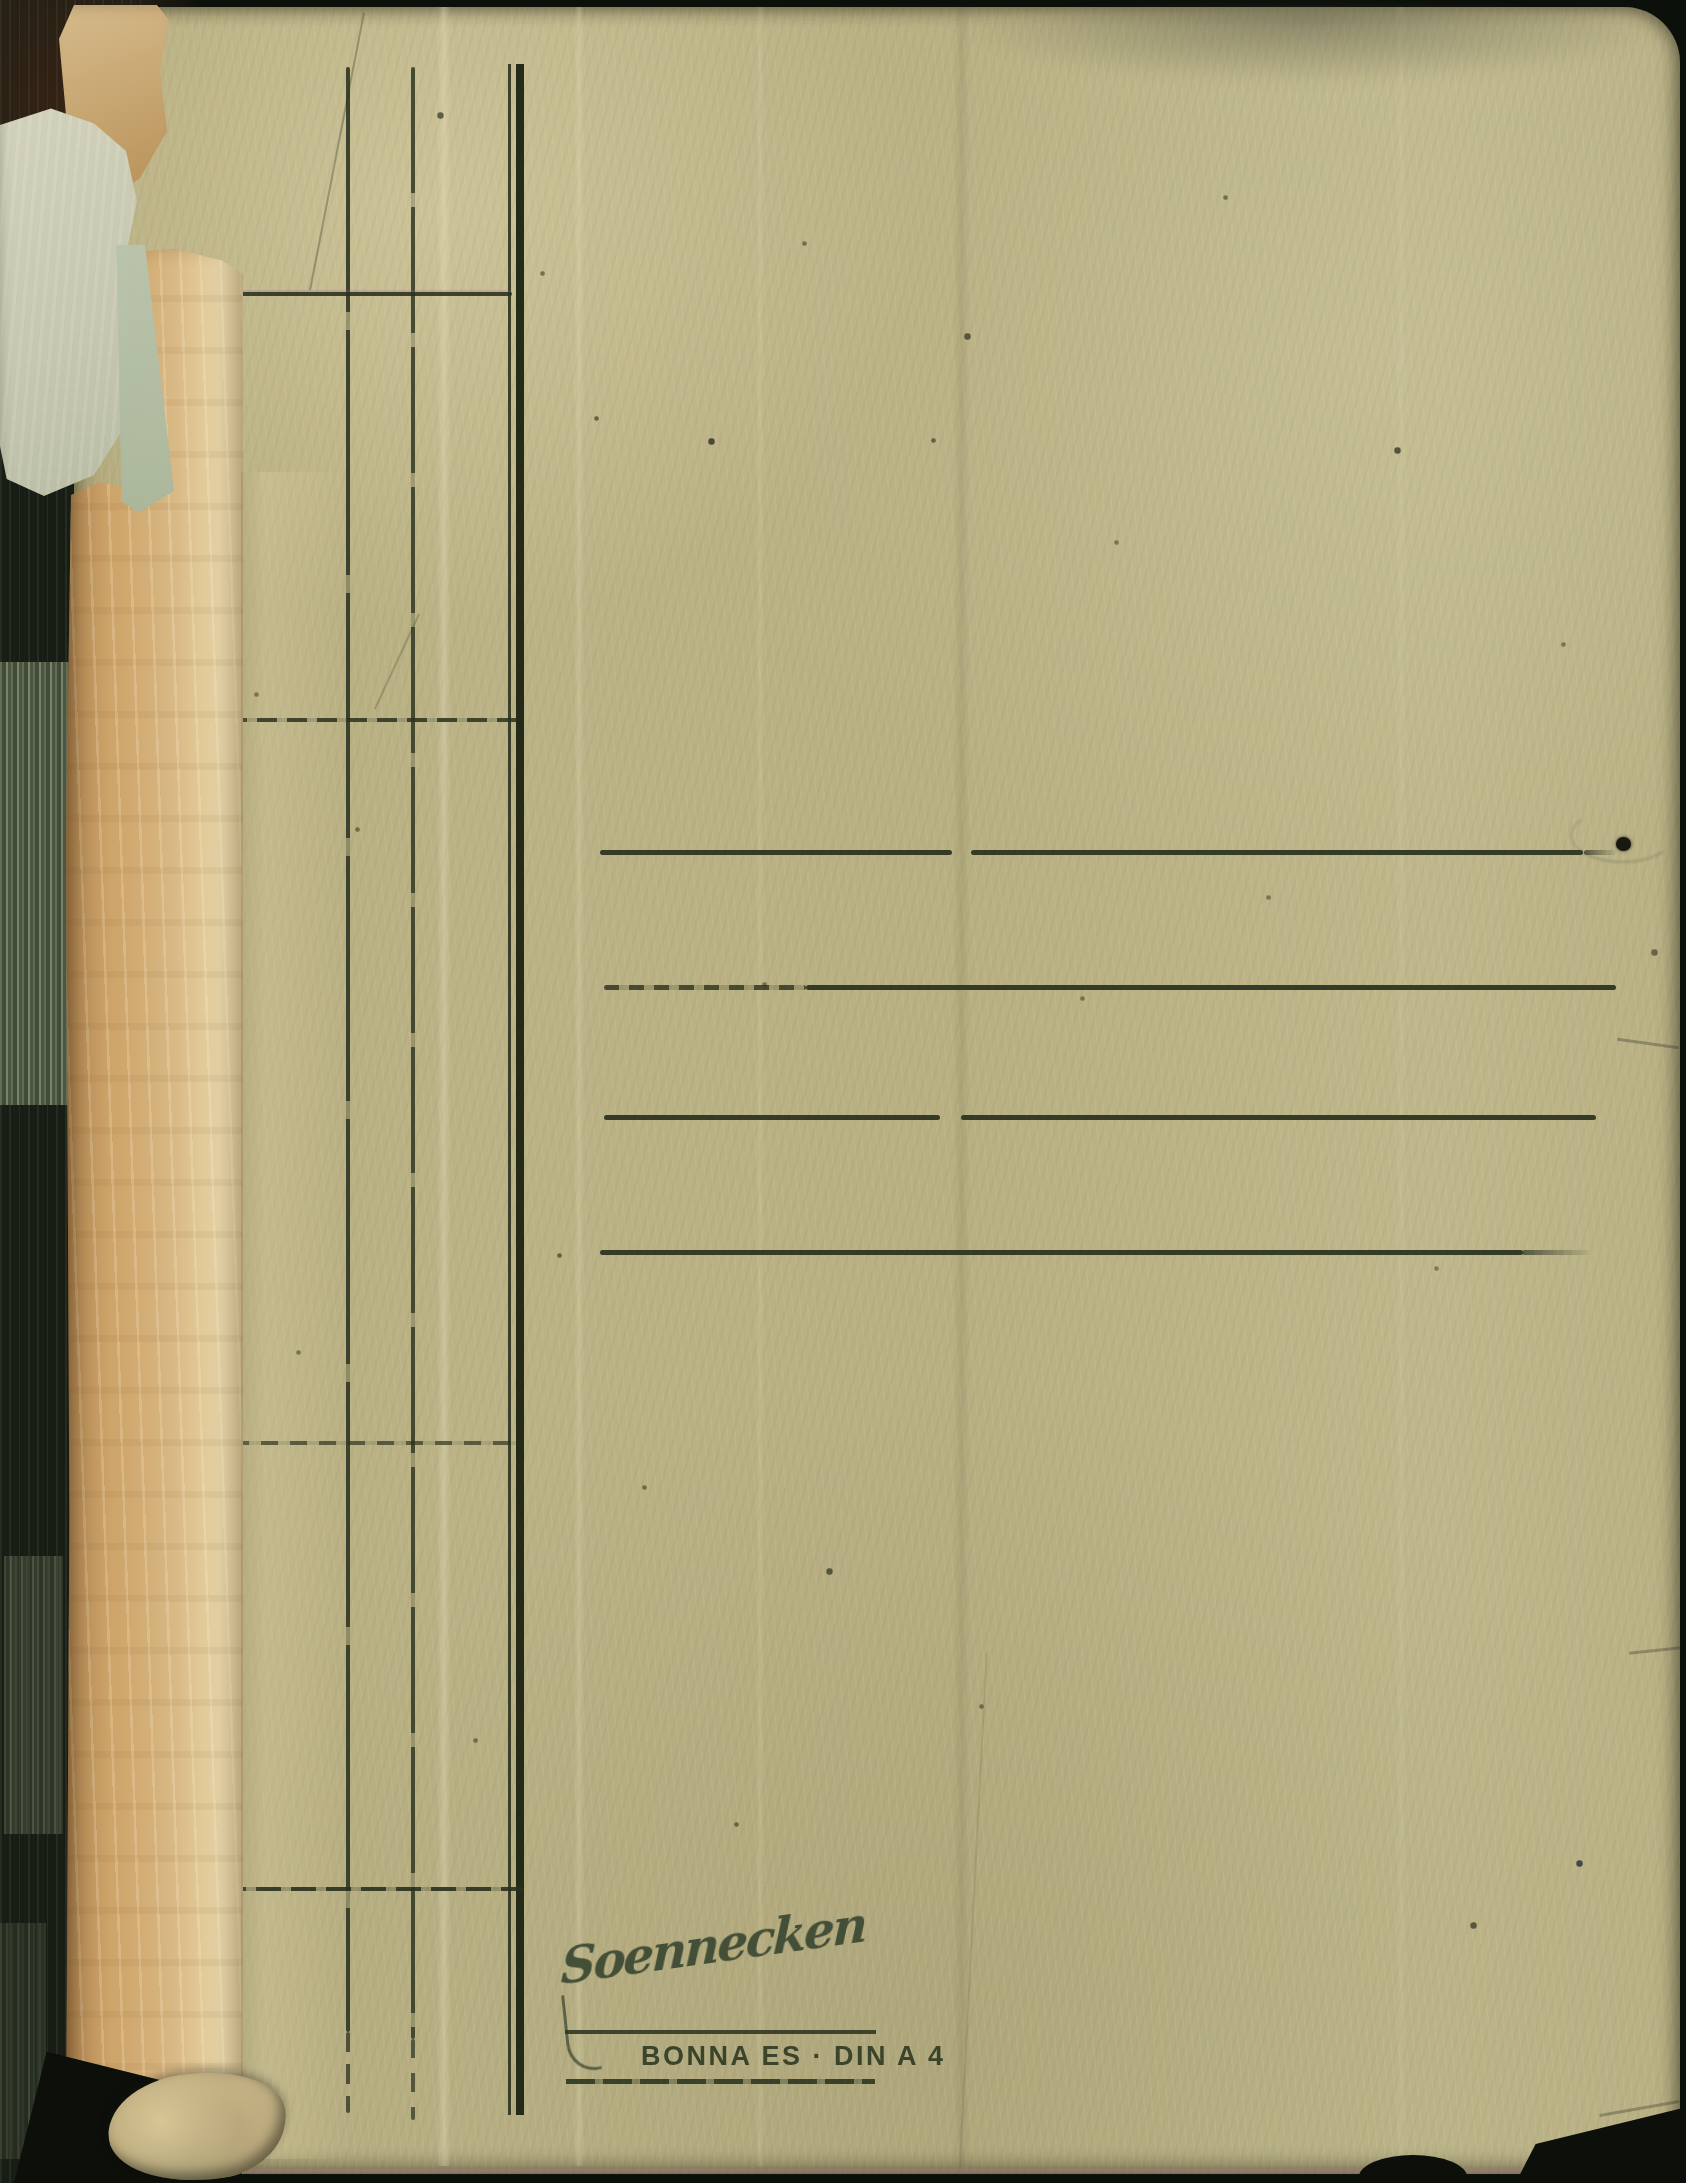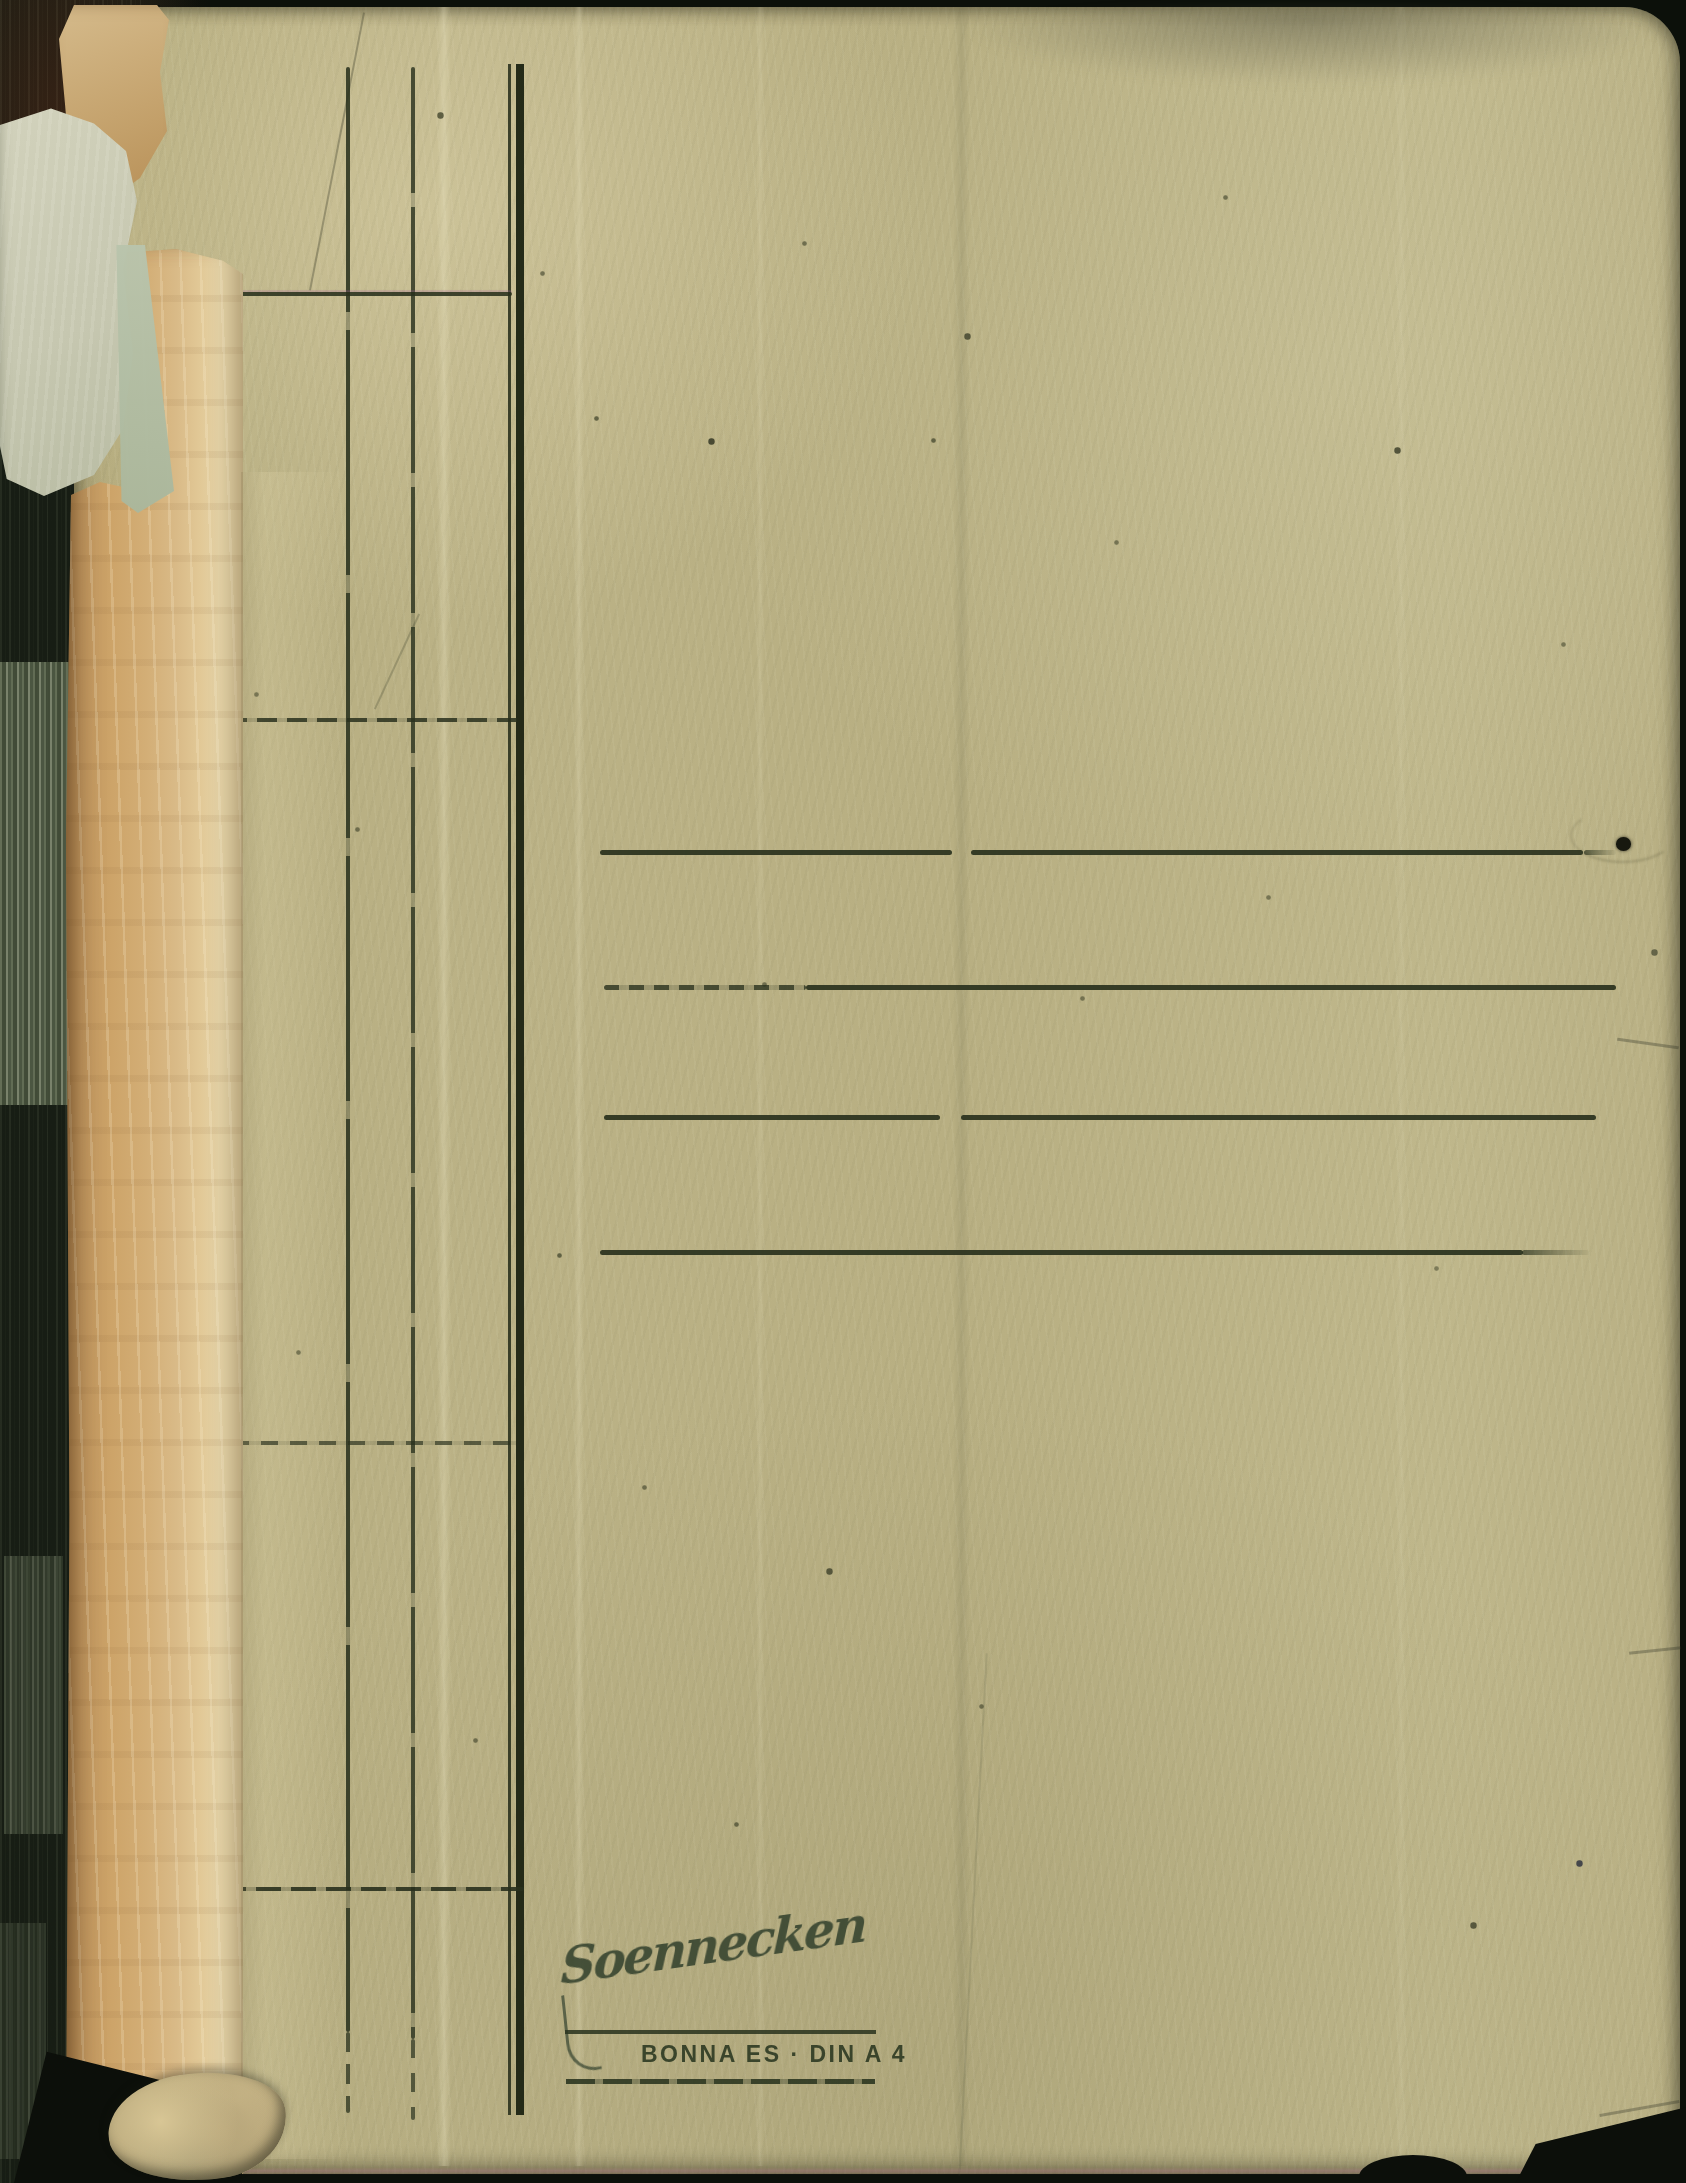--- a/index.html
+++ b/index.html
@@ -147,21 +147,21 @@
   .logo .script{position:absolute;left:20px;top:1.7px;
     font-family:"DejaVu Serif",serif;font-style:italic;font-weight:bold;font-size:49px;
     letter-spacing:-2.5px;transform:rotate(-8deg) skewX(-10deg);transform-origin:left bottom;
     color:rgba(52,66,46,.88);filter:blur(0.3px);white-space:nowrap;}
   .logo .s-loop{position:absolute;left:25px;top:56px;width:30px;height:78px;
     border:3.4px solid rgba(52,66,46,.70);border-top:none;border-right:none;
     border-radius:0 0 0 40px;transform:rotate(-14deg) skewX(-8deg);filter:blur(0.4px);}
   .logo .rule-top{position:absolute;left:25px;top:94px;width:311px;height:4.2px;
     background:rgba(44,54,32,.88);filter:blur(0.3px);}
   .logo .product{position:absolute;left:101px;top:105px;
-    font-family:"Liberation Sans",sans-serif;font-weight:bold;font-size:23px;letter-spacing:2.5px;
+    font-family:"Liberation Sans",sans-serif;font-weight:bold;font-size:27px;letter-spacing:2.5px;
     color:rgba(48,60,36,.92);filter:blur(0.4px);white-space:nowrap;}
   .logo .rule-bottom{position:absolute;left:26px;top:143px;width:309px;height:5px;filter:blur(0.3px);
     background:repeating-linear-gradient(90deg, rgba(44,54,32,.9) 0 29px, rgba(44,54,32,.35) 29px 37px);}
 </style>
 </head>
 <body>
 
 <div class="stage">
 
   <div class="scan-bg"></div>

